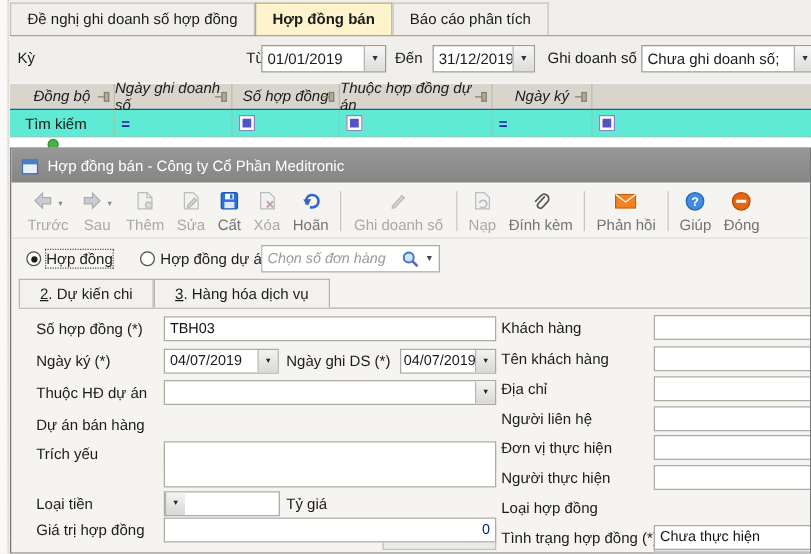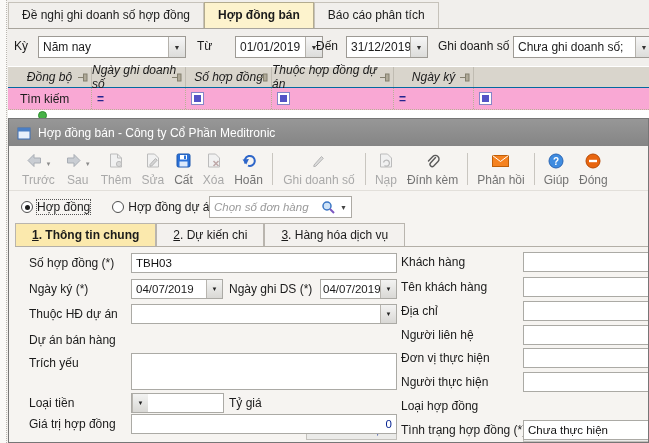--- a/index.html
+++ b/index.html
@@ -14,21 +14,21 @@
   .main-tab.active { background:#fdf3cd; font-weight:bold; border-color:#b3ab8e; }
   .filter-bar { position:absolute; left:8px; top:34px; right:0; height:26px; }
   .filter-bar .lab { position:absolute; top:5px; }
   .combo { position:absolute; height:22px; background:#fff; border:1px solid #9d9a94; display:flex; align-items:center; overflow:hidden; }
   .combo .val { flex:1; padding:0 4px; white-space:nowrap; overflow:hidden; }
   .combo .btn { width:17px; align-self:stretch; background:linear-gradient(#f6f6f6,#dcdcda); border-left:1px solid #b5b2ac; display:flex; align-items:center; justify-content:center; font-size:7px; color:#333; }
 
   .grid-header { position:absolute; left:8px; top:66px; right:0; height:22px; display:flex; background:#d9d5cc; border-top:1px solid #fff; border-bottom:1px solid #0369a1;font-style:italic; }
   .ghcell { position:relative; border-right:1px solid #c0bcb2; display:flex; align-items:center; justify-content:center; font-size:12px; }
   .ghcell .pin { position:absolute; right:3px; top:6px; }
-  .grid-filter { position:absolute; left:8px; top:88px; right:0; height:22px; display:flex; background:#f9a8d4; border-bottom:1px dotted #b9b294; }
+  .grid-filter { position:absolute; left:8px; top:88px; right:0; height:22px; display:flex; background:#5eead4; border-bottom:1px dotted #b9b294; }
   .gfcell { border-right:1px dotted #b9b294; display:flex; align-items:center; padding-left:5px; }
   .gfcell .eq { color:#24248f; font-weight:bold; }
   .sq-icon { width:13px; height:13px; border:1px solid #8585c8; background:#fff; display:inline-flex; align-items:center; justify-content:center; }
   .sq-icon i { display:block; width:7px; height:7px; background:#5353c6; }
   .row-under { position:absolute; left:8px; top:110px; right:0; height:10px; background:#fff; }
   .green-dot { position:absolute; left:38px; top:111px; width:9px; height:9px; border-radius:50%; background:#46b146; border:1px solid #2f8f2f; z-index:1; }
 
   
   .dialog { position:absolute; left:8px; top:118px; width:641px; height:325px; border:1px solid #767676; background:#f6f4f1; overflow:hidden; z-index:2; }
   .titlebar { position:absolute; left:0; top:0; right:0; height:27px; background:linear-gradient(#979797,#858585); color:#fff; display:flex; align-items:center; padding-left:8px; gap:7px; }
@@ -72,26 +72,22 @@
   <div class="left-edge"></div>
 
   <div class="main-tabs">
     <div class="main-tab">Đề nghị ghi doanh số hợp đồng</div>
     <div class="main-tab active">Hợp đồng bán</div>
     <div class="main-tab">Báo cáo phân tích</div>
   </div>
 
   <div class="filter-bar">
     <span class="lab" style="left:6px">Kỳ</span>
-    <div class="combo" style="left:30px; top:2px; width:148px">
-      <span class="val">Năm nay</span>
-      <span class="btn">▼</span>
-    </div>
     <span class="lab" style="left:189px">Từ</span>
-    <div class="combo" style="left:227px; top:2px; width:88px">
+    <div class="combo" style="left:201px; top:2px; width:100px">
       <span class="val">01/01/2019</span>
       <span class="btn">▼</span>
     </div>
     <span class="lab" style="left:308px">Đến</span>
     <div class="combo" style="left:338px; top:2px; width:82px">
       <span class="val">31/12/2019</span>
       <span class="btn">▼</span>
     </div>
     <span class="lab" style="left:430px">Ghi doanh số</span>
     <div class="combo" style="left:505px; top:2px; width:140px">
@@ -318,21 +314,20 @@
         <input placeholder="Chọn số đơn hàng" style="">
         <svg width="15" height="15">
             <circle cx="6" cy="6" r="4" fill="#cfe3f7" stroke="#3a76c4" stroke-width="1.5"></circle>
             <line x1="9" y1="9" x2="13" y2="13" stroke="#7b57c0" stroke-width="2"></line>
           </svg>
         <span class="dd">▼</span>
       </div>
     </div>
 
     <div class="form-tabs">
-      <div class="ftab active"><span class="tabnum">1</span><span>. Thông tin chung</span></div>
       <div class="ftab"><span class="tabnum">2</span><span>. Dự kiến chi</span></div>
       <div class="ftab"><span class="tabnum">3</span><span>. Hàng hóa dịch vụ</span></div>
     </div>
 
     <span class="flabel" style="left:20px; top:137px">Số hợp đồng (*)</span>
     <input class="finp" style="left: 122px; top: 134px; width: 266px;" value="TBH03">
 
     <span class="flabel" style="left:20px; top:163px">Ngày ký (*)</span>
     <div class="fcombo" style="left:122px; top:160px; width:92px">
       <span class="val">04/07/2019</span>

